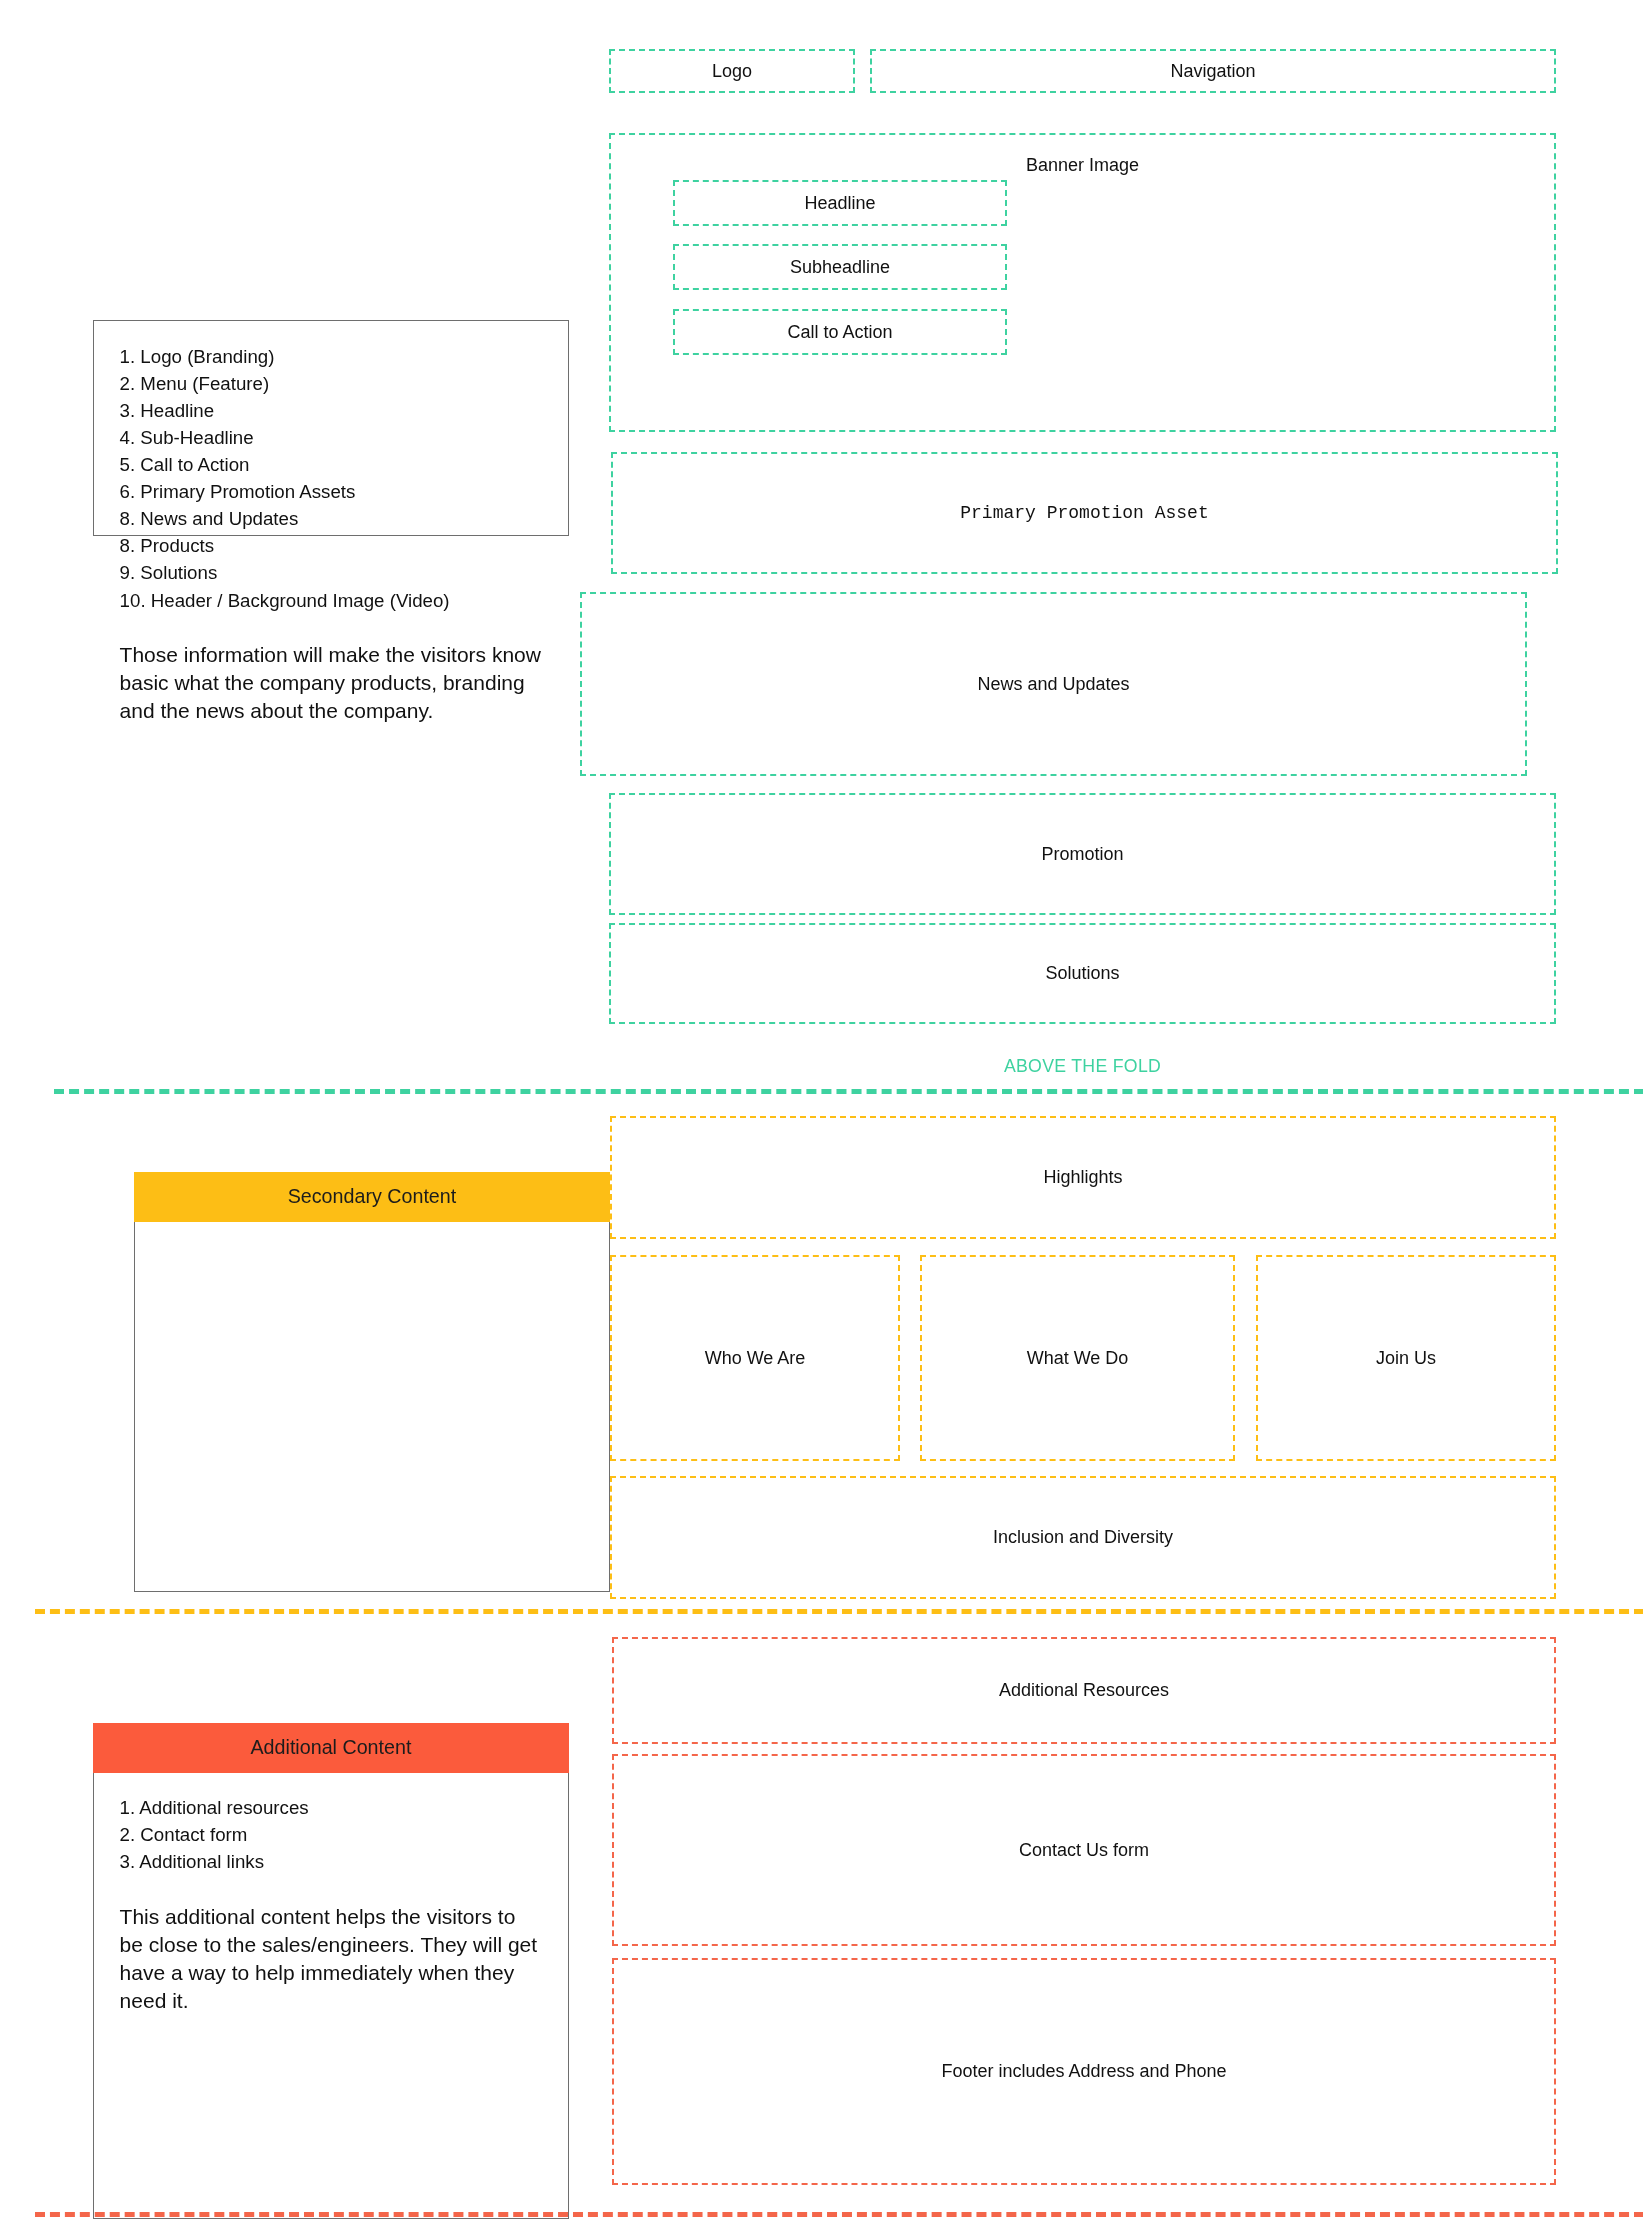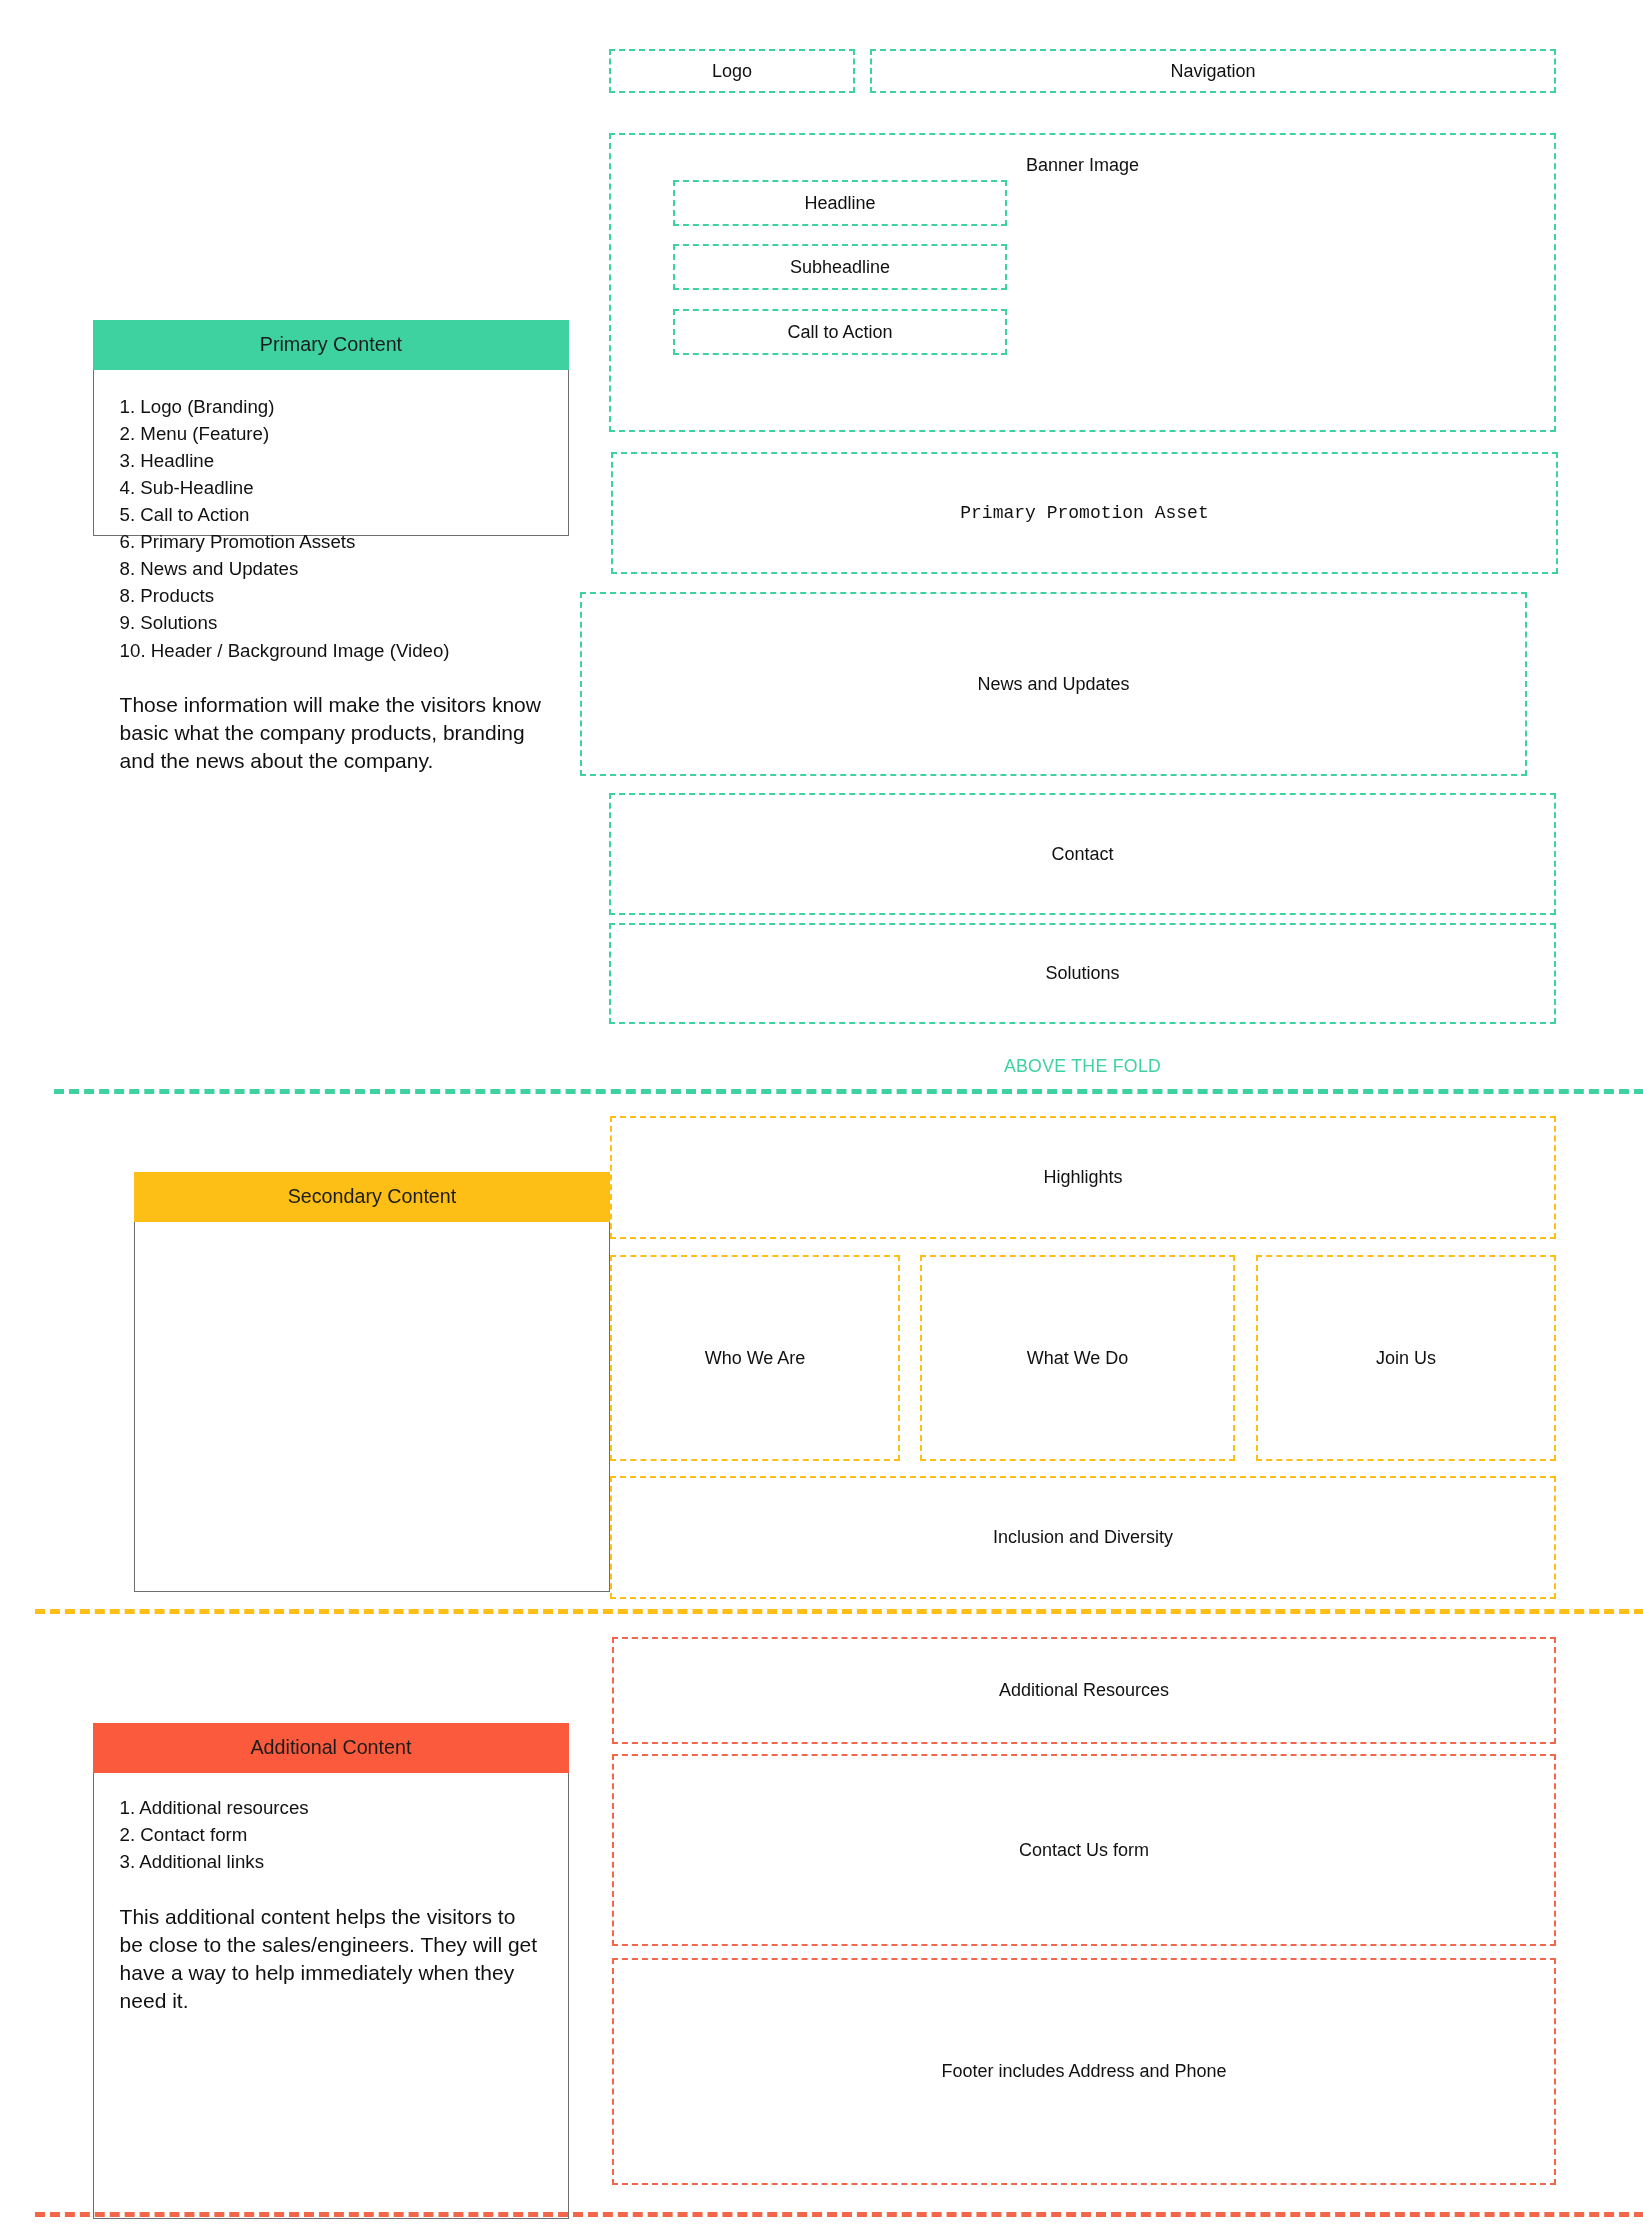--- a/index.html
+++ b/index.html
@@ -102,23 +102,20 @@
     font-size: 17.7px;
     letter-spacing: 0.3px;
     color: #3ed2a0;
     text-align: center;
   }
 </style>
 </head>
 <body>
 
 <div class="card" style="left:93px; top:320px; width:476px; height:216px;">
-  <div class="card-header green" style="height:50px;">
-    <span>Primary Content</span>
-  </div>
   <div class="card-body" style="padding-top:21.6px;">
     <ul class="card-list">
       <li>1. Logo (Branding)</li>
       <li>2. Menu (Feature)</li>
       <li>3. Headline</li>
       <li>4. Sub-Headline</li>
       <li>5. Call to Action</li>
       <li>6. Primary Promotion Assets</li>
       <li>8. News and Updates</li>
       <li>8. Products</li>
@@ -175,21 +172,21 @@
 
 <div class="wf green" style="left:611px; top:452px; width:947px; height:122px;font-family:Liberation Mono, monospace;">
   <span class="wf-label">Primary Promotion Asset</span>
 </div>
 
 <div class="wf green" style="left:580px; top:592px; width:947px; height:184px;">
   <span class="wf-label">News and Updates</span>
 </div>
 
 <div class="wf green" style="left:609px; top:793px; width:947px; height:122px;">
-  <span class="wf-label">Contact</span>
+  <span class="wf-label">Promotion</span>
 </div>
 
 <div class="wf green" style="left:609px; top:923px; width:947px; height:101px;">
   <span class="wf-label">Solutions</span>
 </div>
 
 <div class="fold-label" style="left:609px; top:1056px; width:947px;">ABOVE THE FOLD</div>
 <div class="divider" style="left:54px; top:1089px; width:1590px;"></div>
 
 <div class="wf orange" style="left:610px; top:1116px; width:946px; height:123px;">

